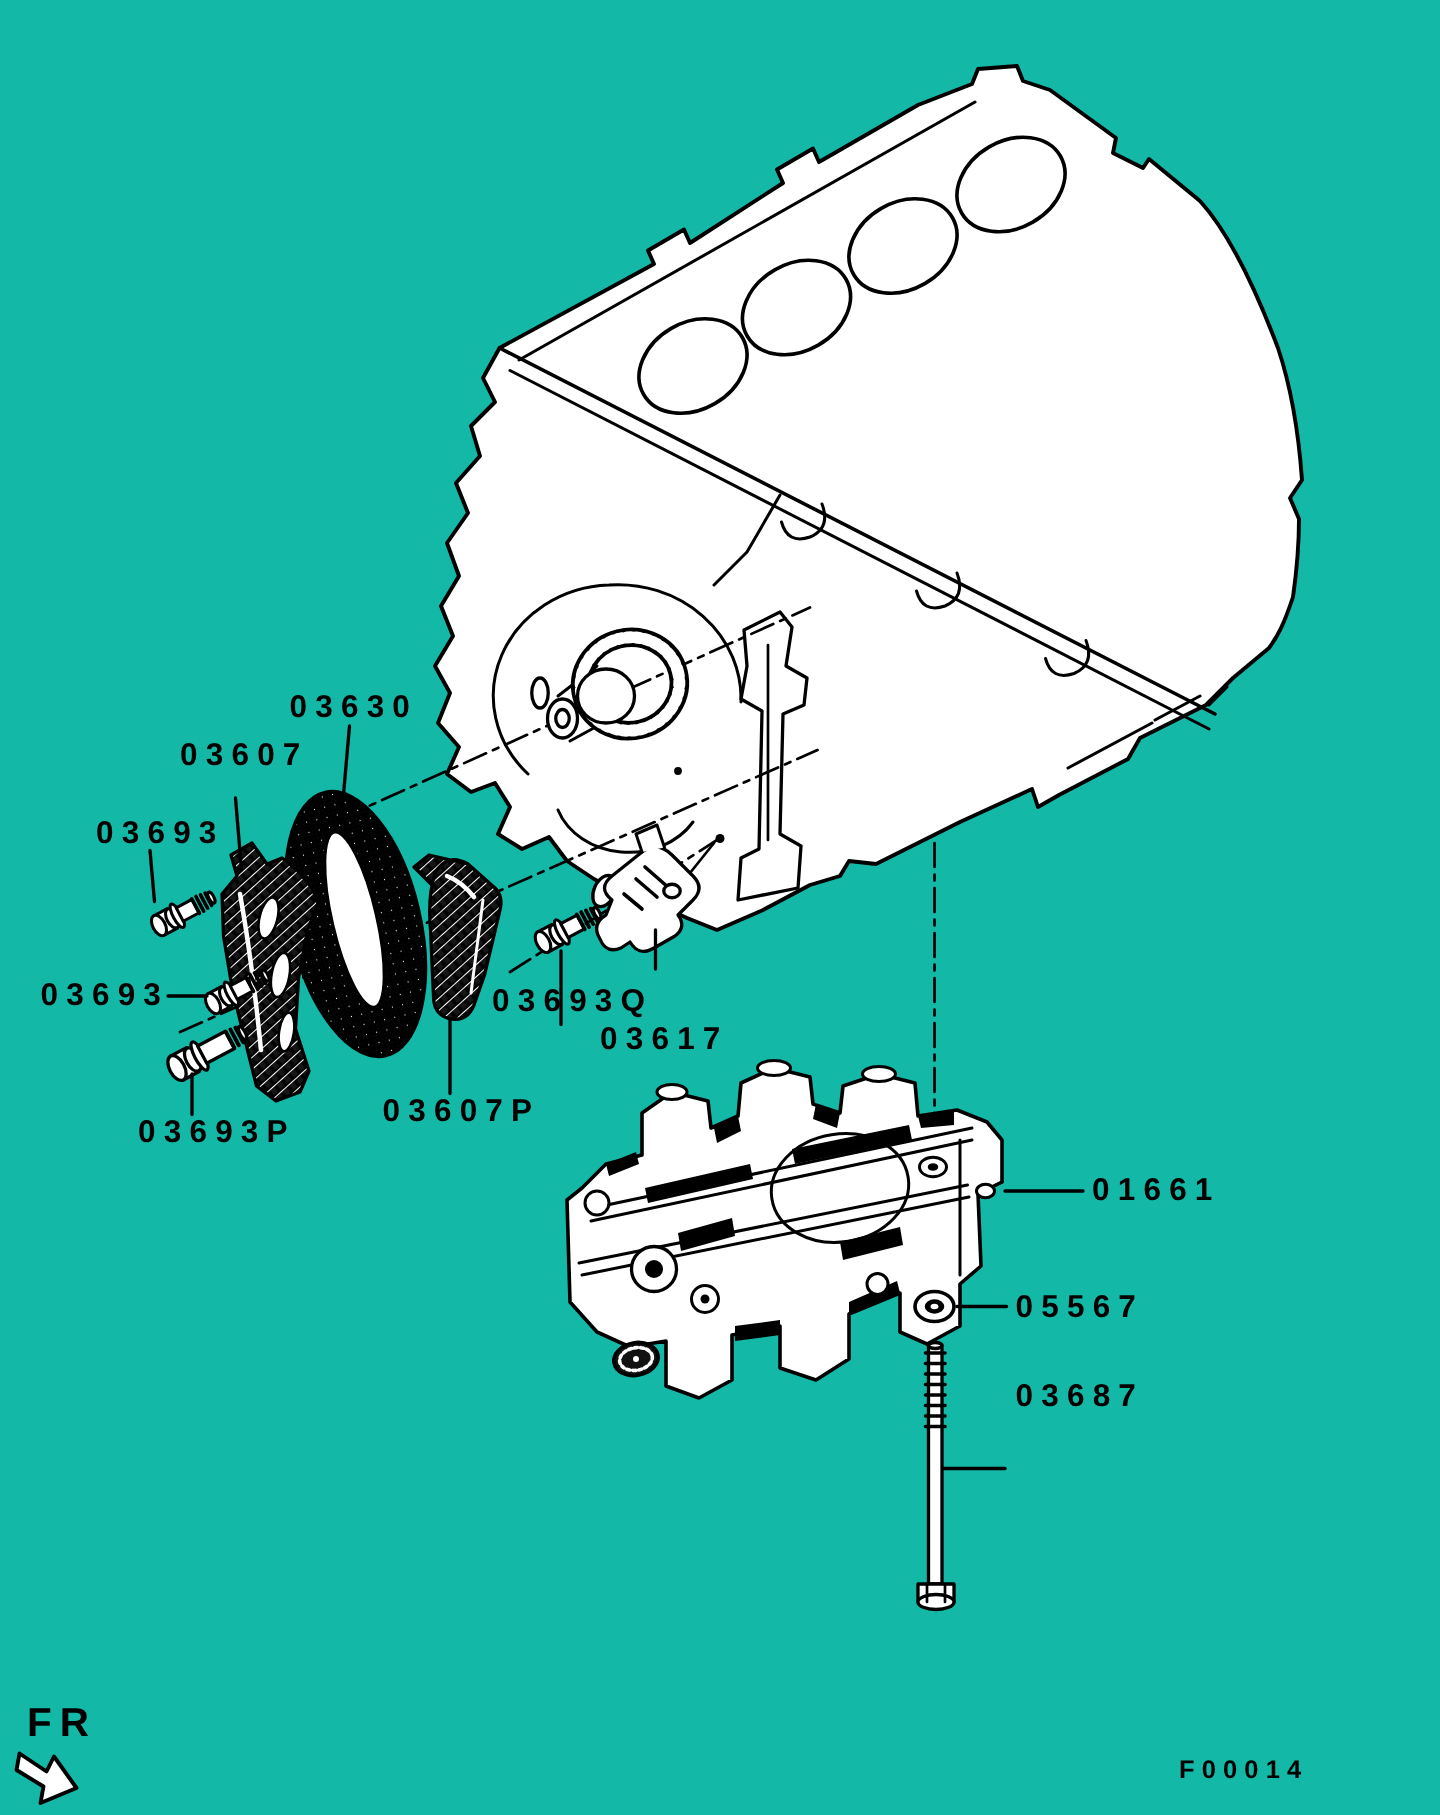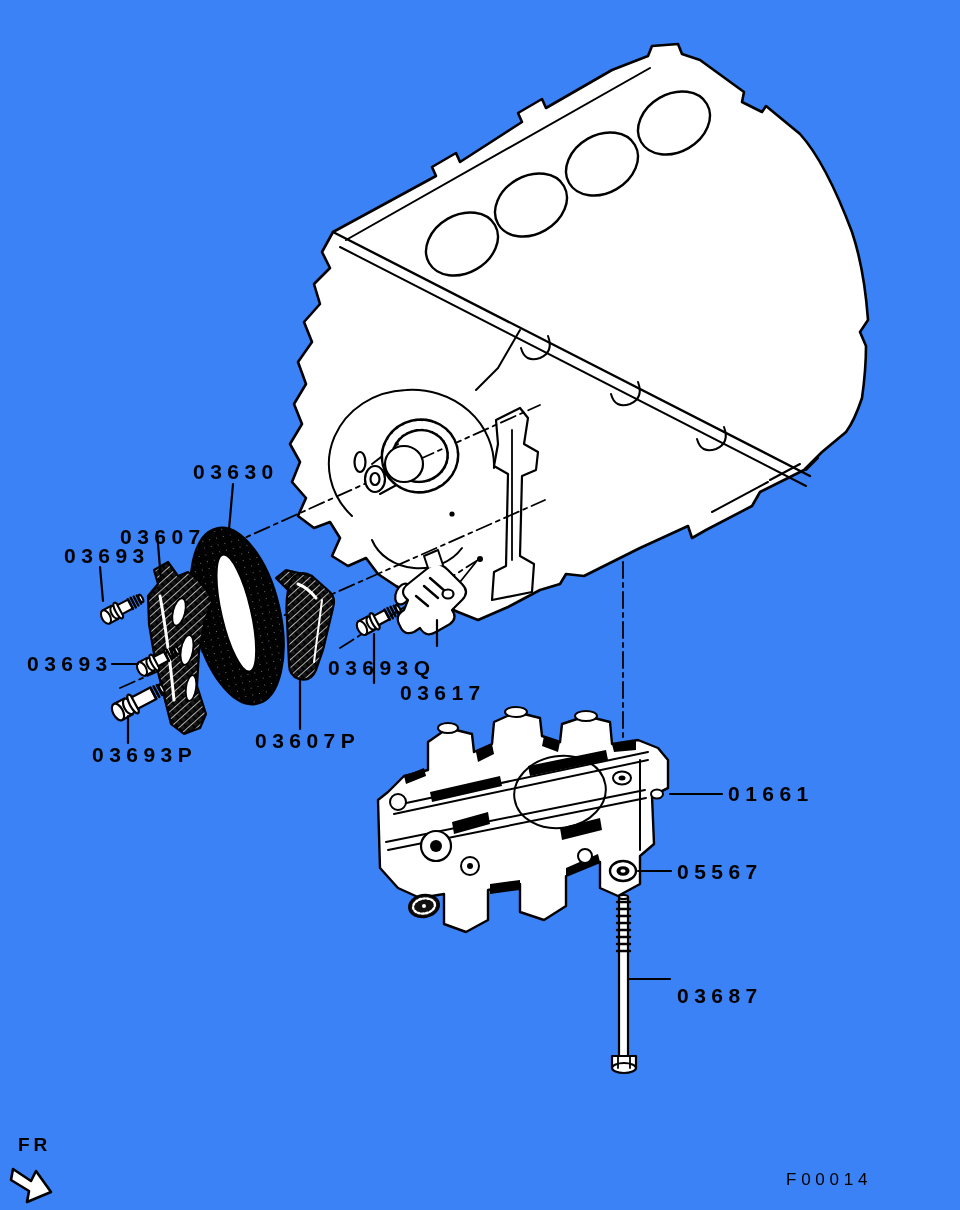--- a/index.html
+++ b/index.html
@@ -1,23 +1,23 @@
 <!DOCTYPE html>
 <html><head>
 <meta charset="utf-8">
 <style>
   html,body{margin:0;padding:0;background:#fff;}
-  #stage{position:relative;width:960px;height:1210px;background:#3b82f6;overflow:hidden;
+  #stage{position:relative;width:960px;height:1210px;background:#14b8a6;overflow:hidden;
          font-family:"Liberation Sans",sans-serif;}
   #art{position:absolute;left:0;top:0;}
   .callout{position:absolute;color:#000;font-weight:bold;font-size:21px;
            letter-spacing:0.26em;white-space:nowrap;line-height:1;}
-  .fr-label{position:absolute;color:#000;font-weight:bold;font-size:19px;
+  .fr-label{position:absolute;color:#000;font-weight:bold;font-size:27px;
             letter-spacing:0.20em;line-height:1;}
-  .figcode{position:absolute;color:#000;font-weight:normal;font-size:17px;
+  .figcode{position:absolute;color:#000;font-weight:bold;font-size:17px;
            letter-spacing:0.28em;line-height:1;}
 </style>
 </head>
 <body>
 
 <div id="stage">
 
 <svg id="art" width="960" height="1210" viewBox="0 0 960 1210" fill="none" stroke="#000" stroke-width="2.2" stroke-linejoin="round" stroke-linecap="round">
 
   <defs>
@@ -239,26 +239,26 @@
     <path d="M 437 646 L 437 620"></path>
     <path d="M 722 794 L 670 794"></path>
     <path d="M 671 871 L 638 871"></path>
     <path d="M 670 979 L 629 979"></path>
   </g>
 
   <path fill="#fff" stroke-width="2.6" d="M 13 1169 L 31 1181 L 36 1171 L 51 1192 L 27 1202 L 29 1191 L 11 1180 Z"></path>
 </svg>
 
   <div class="callout" style="left:193px;top:461px">03630</div>
-  <div class="callout" style="left:120px;top:526px">03607</div>
+  <div class="callout" style="left:120px;top:493px">03607</div>
   <div class="callout" style="left:64px;top:545px">03693</div>
   <div class="callout" style="left:27px;top:653px">03693</div>
   <div class="callout" style="left:92px;top:744px">03693P</div>
   <div class="callout" style="left:255px;top:730px">03607P</div>
   <div class="callout" style="left:328px;top:657px">03693Q</div>
   <div class="callout" style="left:400px;top:682px">03617</div>
   <div class="callout" style="left:728px;top:783px">01661</div>
   <div class="callout" style="left:677px;top:861px">05567</div>
-  <div class="callout" style="left:677px;top:985px">03687</div>
+  <div class="callout" style="left:677px;top:920px">03687</div>
 
   <div class="fr-label" style="left:18px;top:1135px">FR</div>
   <div class="figcode" style="left:786px;top:1171px">F00014</div>
 </div>
 
 </body></html>

